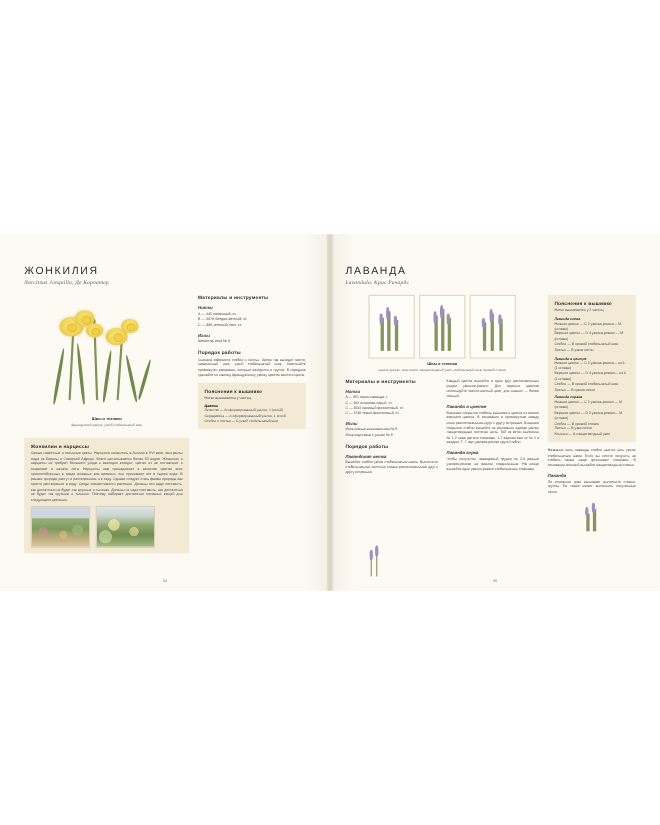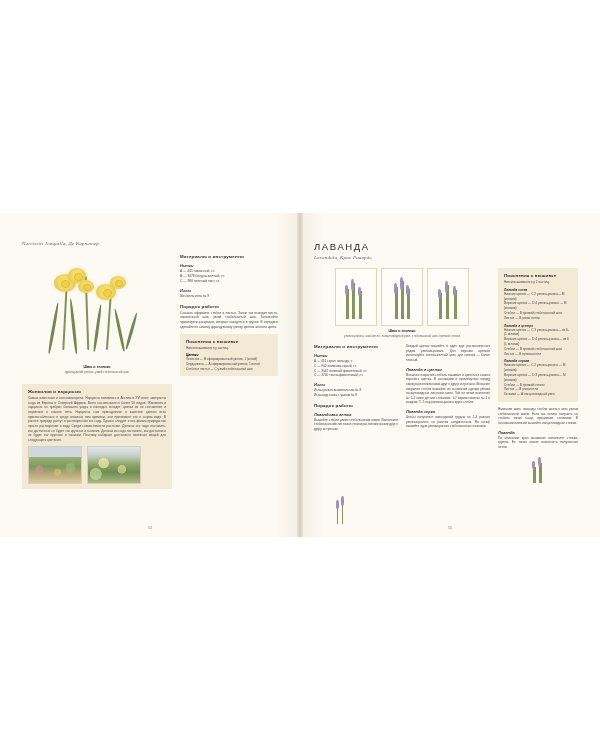--- a/index.html
+++ b/index.html
@@ -252,20 +252,21 @@
     color: #333;
   }
 </style>
 </head>
 <body>
 
 <div class="spread">
 
   <div class="page left">
 
+    <h1 class="title">ЖОНКИЛИЯ</h1>
     <div class="latin">Narcissus Jonquilla, Де Карпатер</div>
 
     <div class="cols">
 
       <div class="col" style="width:150px;">
 
         <div class="illus-daff">
 
           <div class="stem" style="left:26px; top:30px; width:1.6px; height:66px; transform:rotate(3deg);"></div>
           <div class="stem" style="left:48px; top:22px; width:1.6px; height:74px; transform:rotate(-2deg);"></div>

